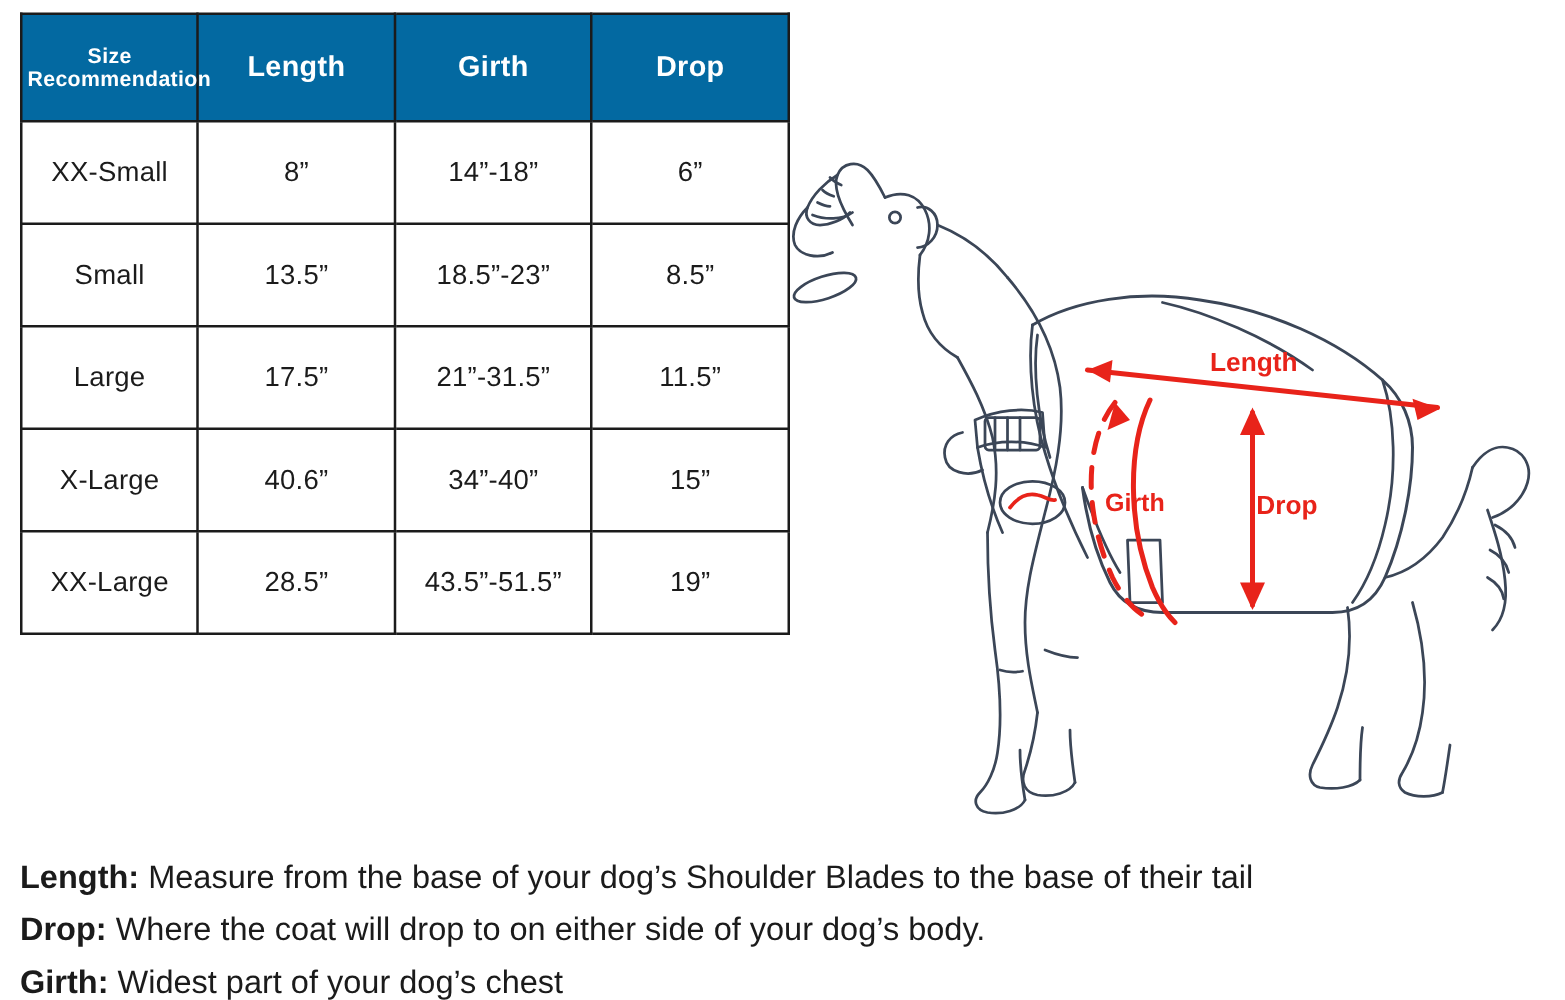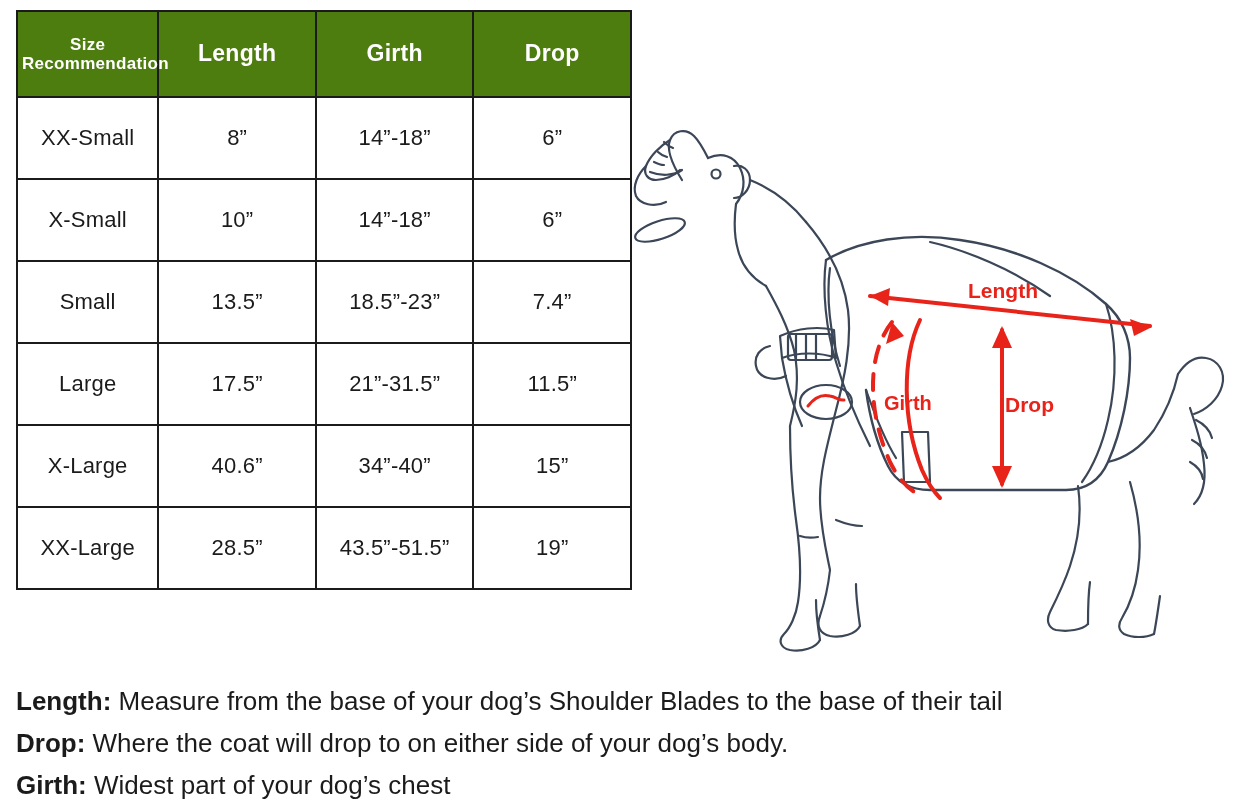--- a/index.html
+++ b/index.html
@@ -21,21 +21,21 @@
     width: 616px;
     border-collapse: collapse;
     table-layout: fixed;
   }
   #size-table th, #size-table td {
     border: 2px solid #1b1b1b;
     text-align: center;
     vertical-align: middle;
   }
   #size-table thead th {
-    background: #4d7c0f;
+    background: #0369a1;
     color: #ffffff;
     font-weight: bold;
     height: 86px;
     font-size: 23px;
     letter-spacing: .3px;
     padding: 2px 4px;
     line-height: 1.12;
     margin-left: 32px;
   }
   #size-table thead th.small-head { font-size: 17px; }
@@ -104,30 +104,24 @@
       </tr>
     </thead>
     <tbody>
       <tr>
         <td>XX-Small</td>
         <td>8”</td>
         <td>14”-18”</td>
         <td>6”</td>
       </tr>
       <tr>
-        <td>X-Small</td>
-        <td>10”</td>
-        <td>14”-18”</td>
-        <td>6”</td>
-      </tr>
-      <tr>
         <td>Small</td>
         <td>13.5”</td>
         <td>18.5”-23”</td>
-        <td>7.4”</td>
+        <td>8.5”</td>
       </tr>
       <tr>
         <td>Large</td>
         <td>17.5”</td>
         <td>21”-31.5”</td>
         <td>11.5”</td>
       </tr>
       <tr>
         <td>X-Large</td>
         <td>40.6”</td>

